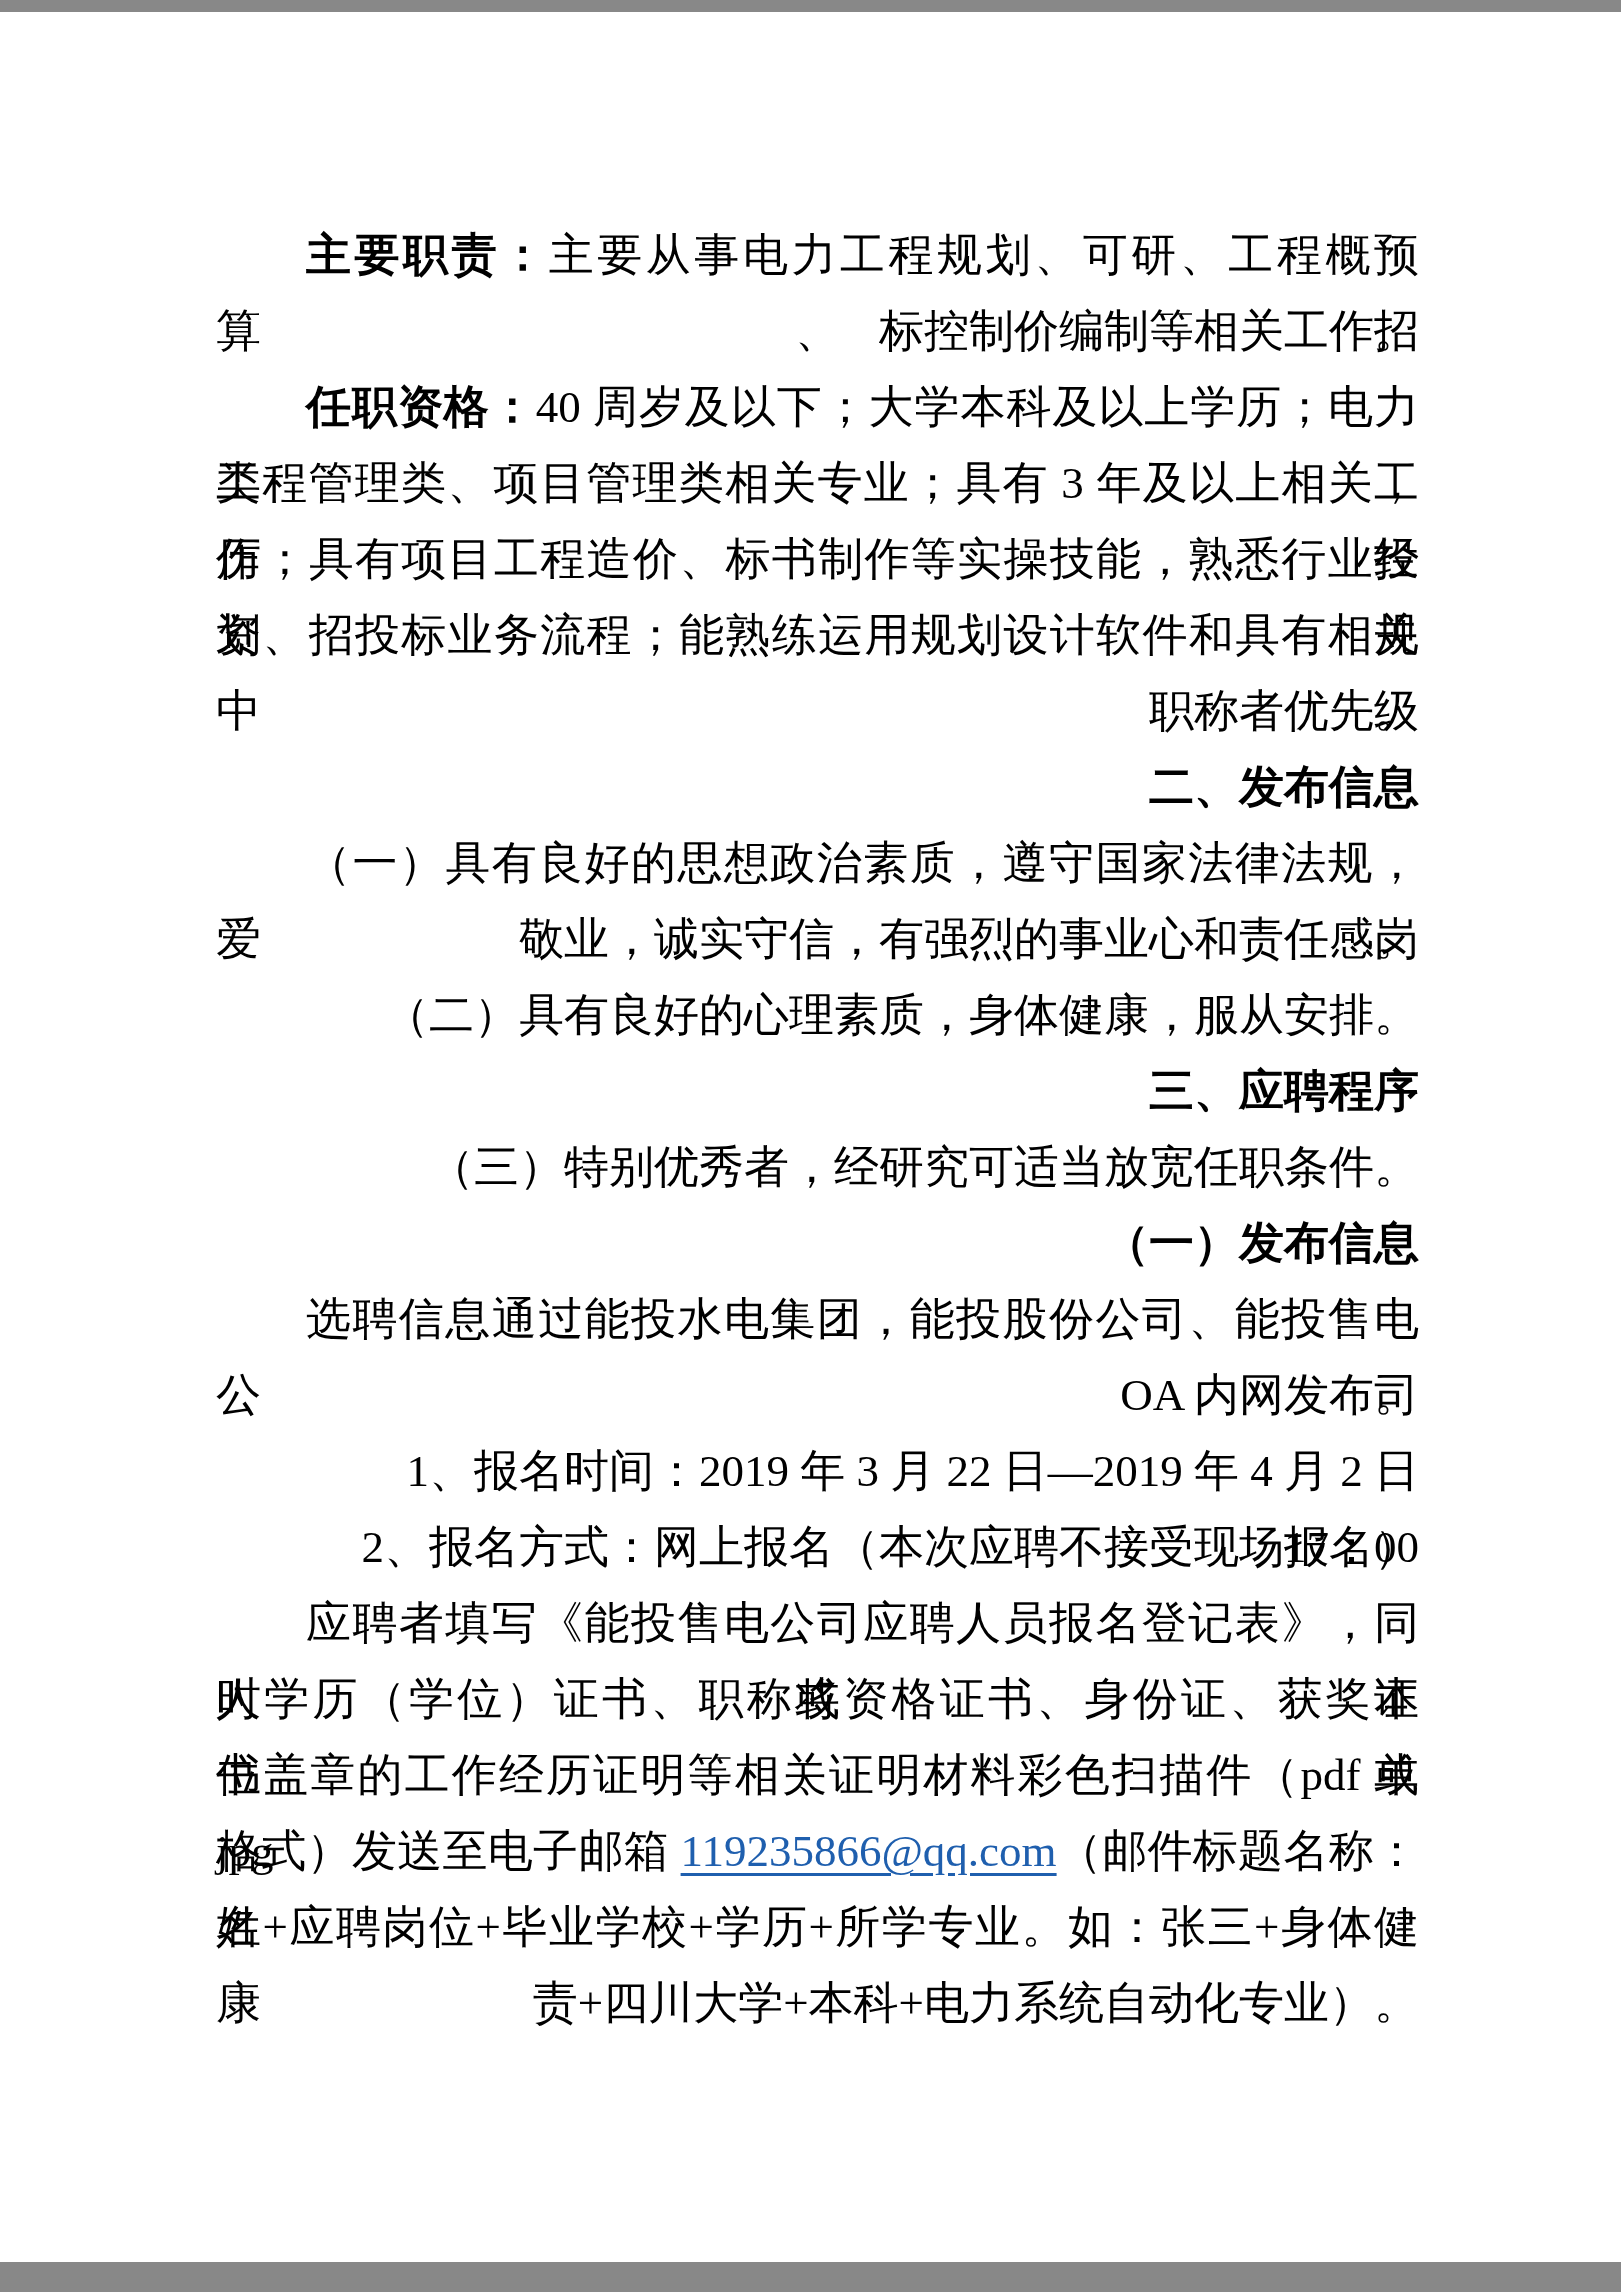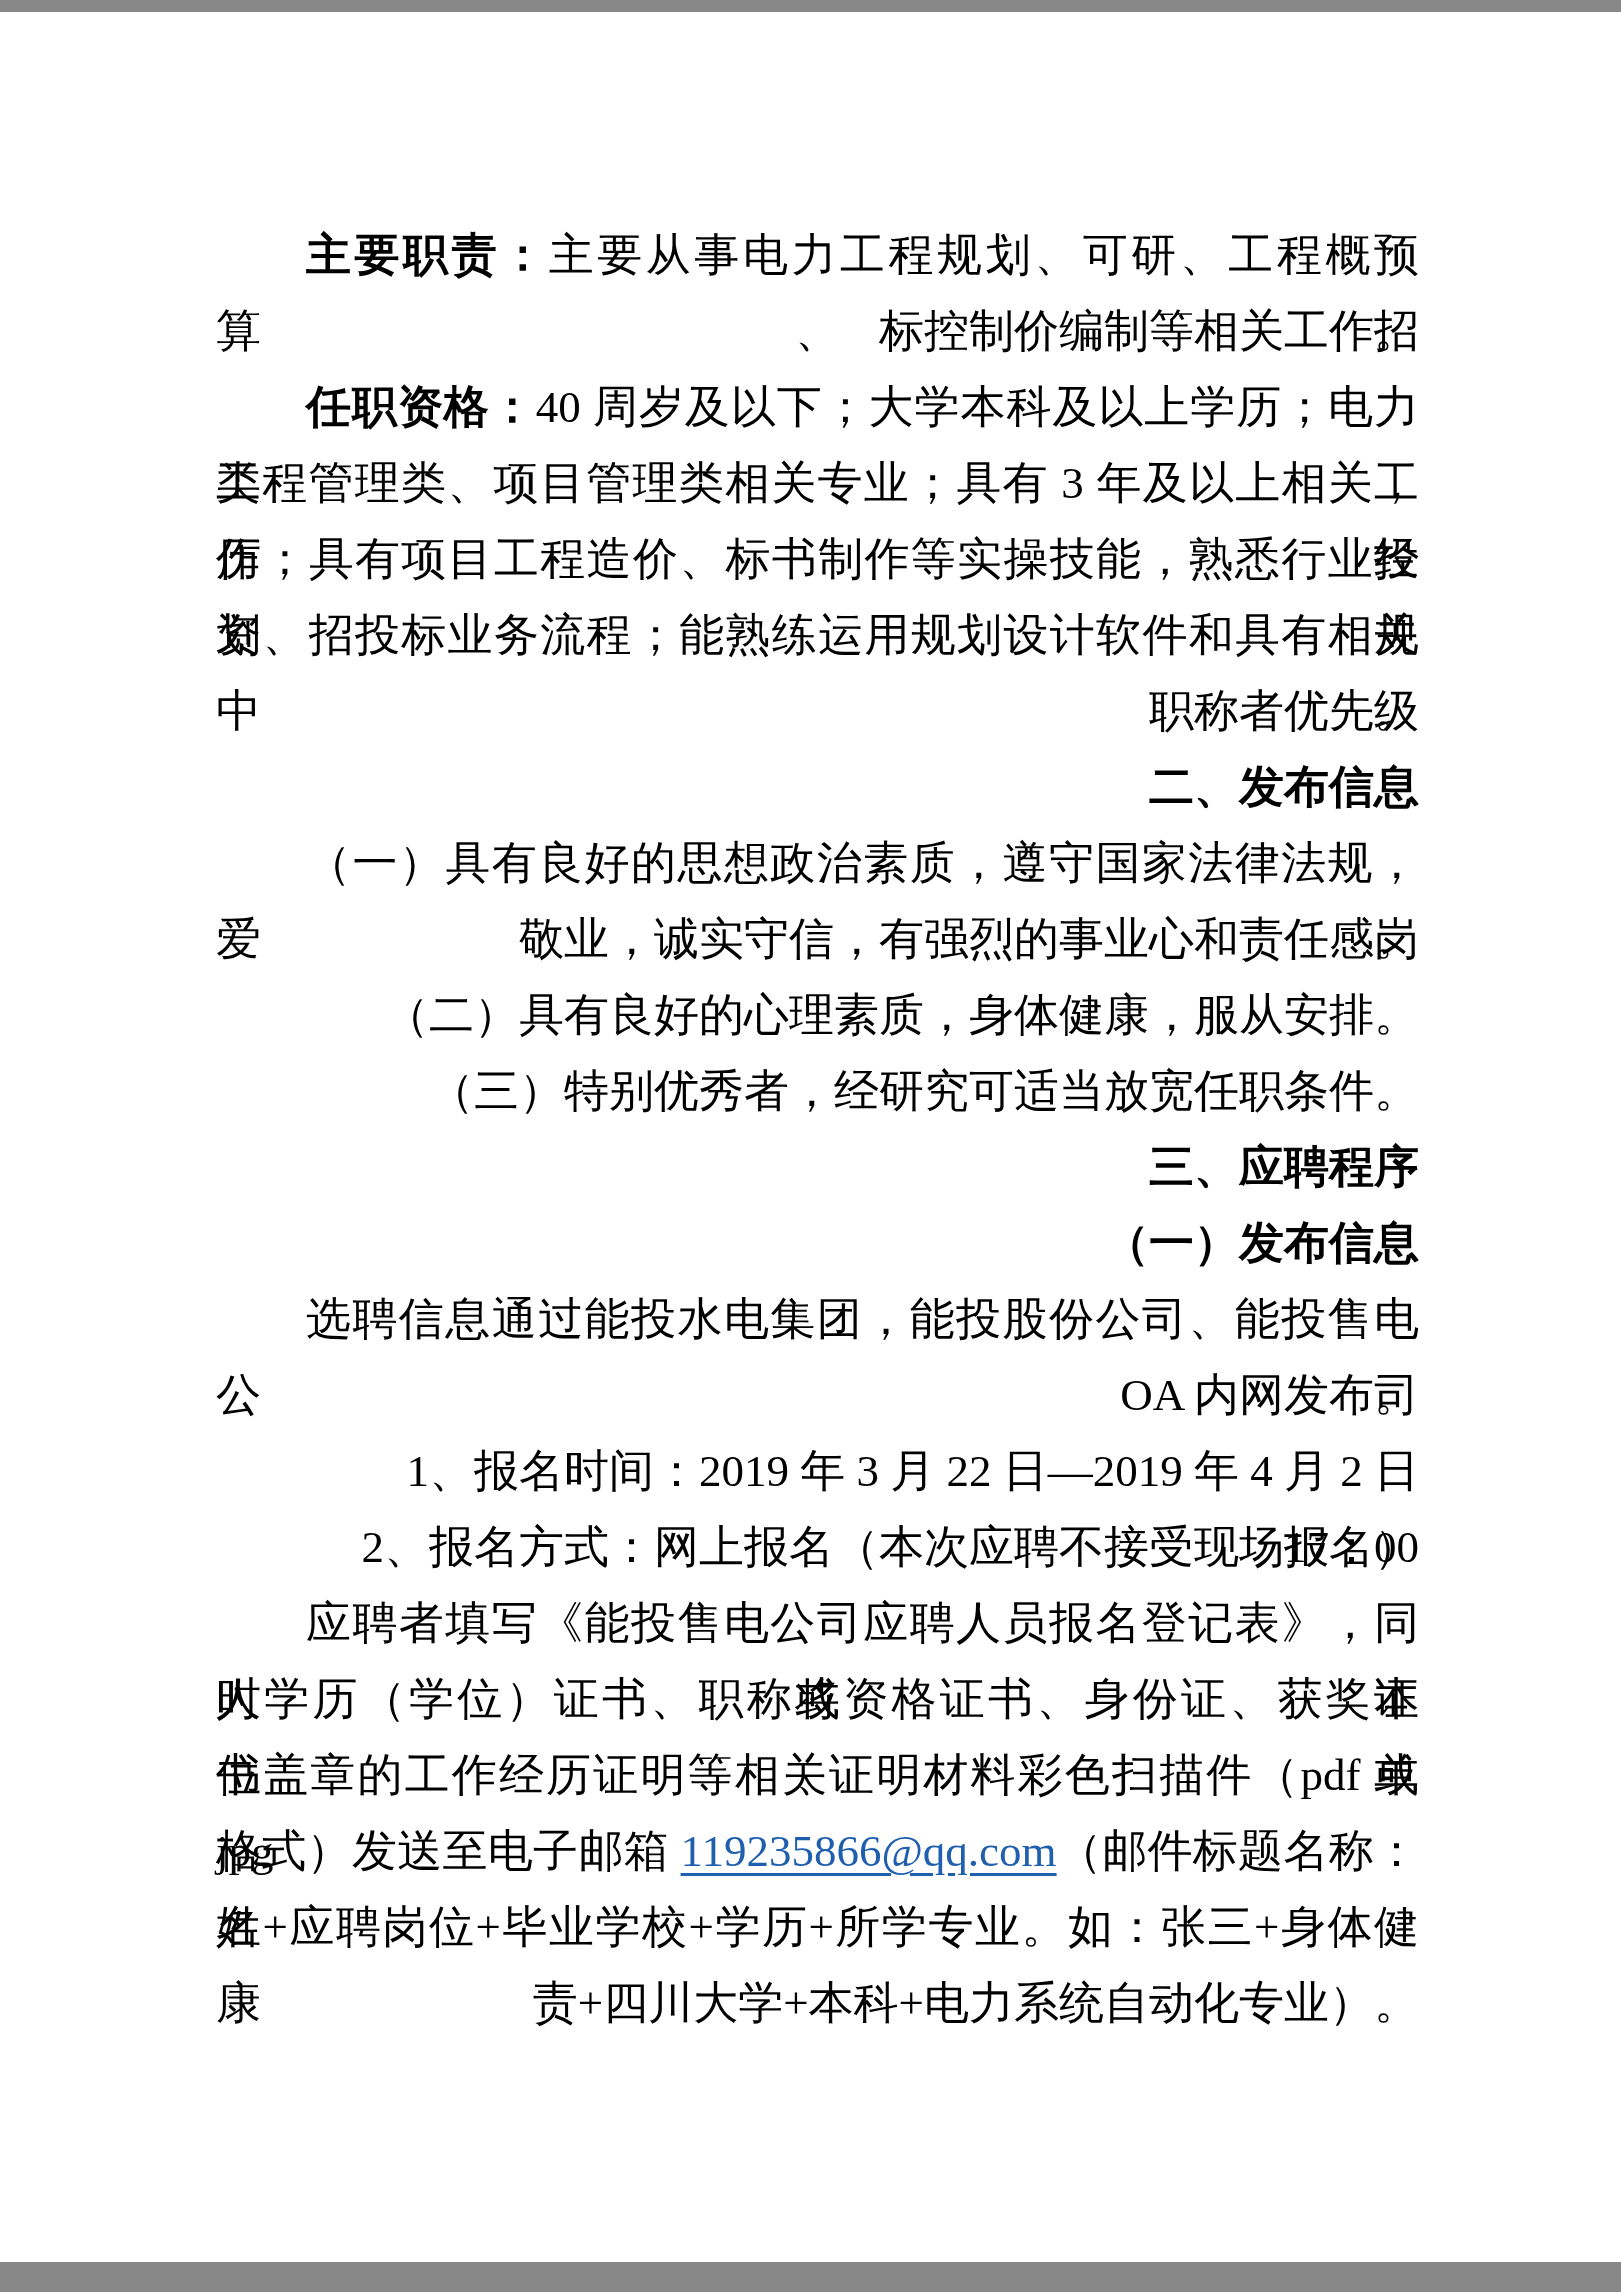--- a/index.html
+++ b/index.html
@@ -66,22 +66,22 @@
         <div class="line"><span>标控制价编制等相关工作。</span></div>
         <div class="line justify indent"><span class="bold">任职资格：</span><span>40 周岁及以下；大学本科及以上学历；电力类，</span></div>
         <div class="line justify"><span>工程管理类、项目管理类相关专业；具有 3 年及以上相关工作经</span></div>
         <div class="line justify"><span>历；具有项目工程造价、标书制作等实操技能，熟悉行业投资规</span></div>
         <div class="line justify"><span>划、招投标业务流程；能熟练运用规划设计软件和具有相关中级</span></div>
         <div class="line"><span>职称者优先。</span></div>
         <div class="line indent"><span class="bold hei">二、发布信息</span></div>
         <div class="line justify indent"><span>（一）具有良好的思想政治素质，遵守国家法律法规，爱岗</span></div>
         <div class="line"><span>敬业，诚实守信，有强烈的事业心和责任感。</span></div>
         <div class="line indent"><span>（二）具有良好的心理素质，身体健康，服从安排。</span></div>
+        <div class="line indent"><span class="bold hei">三、应聘程序</span></div>
         <div class="line indent"><span>（三）特别优秀者，经研究可适当放宽任职条件。</span></div>
-        <div class="line indent"><span class="bold hei">三、应聘程序</span></div>
         <div class="line indent"><span class="bold kai">（一）发布信息</span></div>
         <div class="line justify indent"><span>选聘信息通过能投水电集团，能投股份公司、能投售电公司</span></div>
         <div class="line"><span>OA 内网发布。</span></div>
         <div class="line indent"><span>1、报名时间：2019 年 3 月 22 日—2019 年 4 月 2 日 17：00</span></div>
         <div class="line indent"><span>2、报名方式：网上报名（本次应聘不接受现场报名）</span></div>
         <div class="line justify indent"><span>应聘者填写《能投售电公司应聘人员报名登记表》，同时将本</span></div>
         <div class="line justify"><span>人学历（学位）证书、职称或资格证书、身份证、获奖证书、单</span></div>
         <div class="line justify"><span>位盖章的工作经历证明等相关证明材料彩色扫描件（pdf 或 jpg</span></div>
         <div class="line justify"><span>格式）发送至电子邮箱 </span><a class="link" href="#">119235866@qq.com</a><span>（邮件标题名称：姓</span></div>
         <div class="line justify"><span>名+应聘岗位+毕业学校+学历+所学专业。如：张三+身体健康</span></div>

